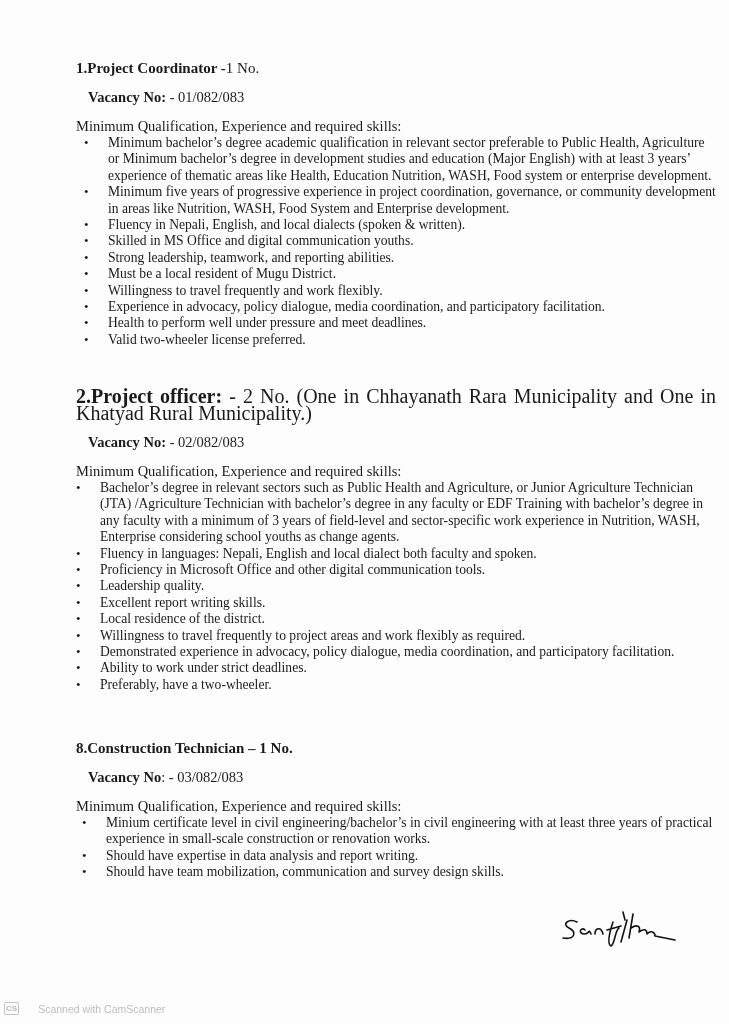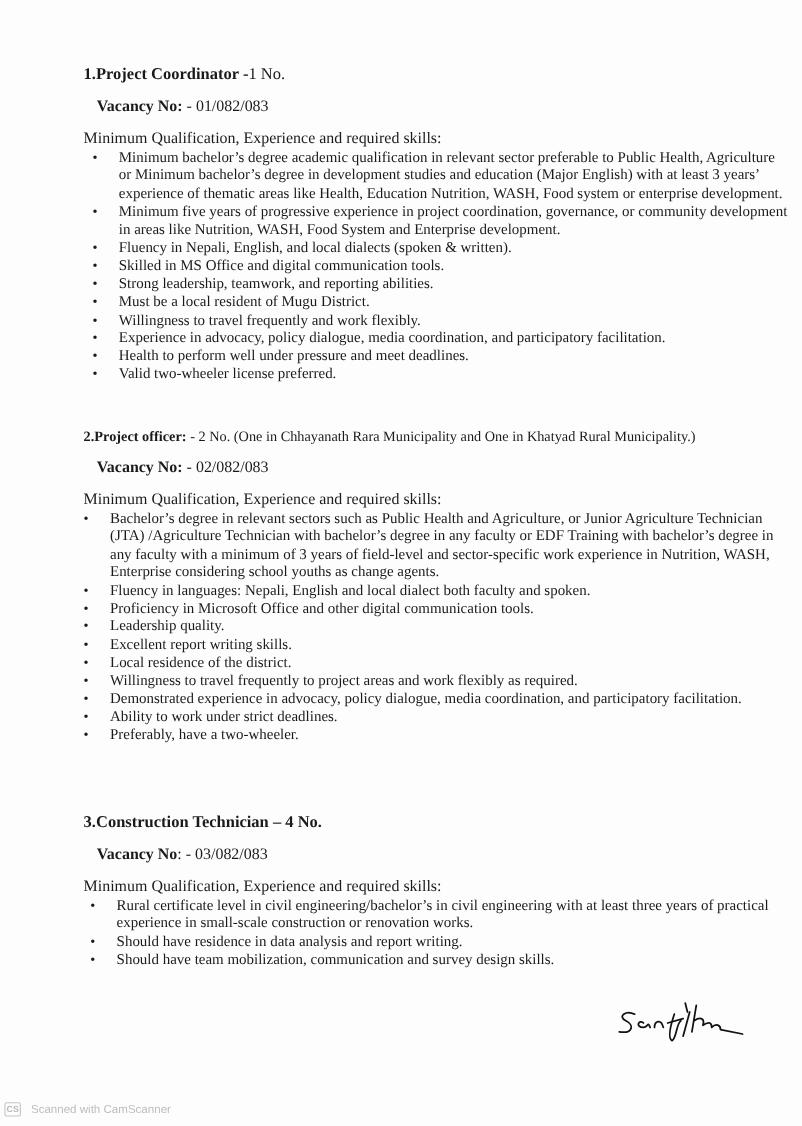--- a/index.html
+++ b/index.html
@@ -13,47 +13,47 @@
   .title .plain { font-weight: normal; }
   .vac { font-size: 14.5px; line-height: 17px; margin: 12px; }
   .vac b { font-weight: bold; }
   .req { font-weight: normal; font-size: 14.5px; line-height: 17px; margin: 0; }
   ul { margin: 0; padding: 0; list-style: none; }
   li { position: relative; font-size: 13.6px; line-height: 16.4px; padding-left: 28px; }
   li .dot { position: absolute; left: 8px; top: 0; font-size: 13px; }
   #s1 { top: 60px; }
   #s1 li { padding-left: 32px; }
   #s2 { top: 388px; }
-  #s2 .title { text-align: justify; text-align-last: left; font-size: 13px; }
+  #s2 .title { text-align: justify; text-align-last: left; font-size: 20px; }
   #s2 li { padding-left: 24px; }
   #s2 li .dot { left: 0px; }
   #s2 li.just { text-align: justify; }
   #s3 { top: 740px; width: 650px; }
   #s3 li { padding-left: 30px; }
   #s3 li .dot { left: 6px; }
   .signature { position: absolute; left: 555px; top: 890px; width: 150px; height: 60px; }
   .watermark { position: absolute; left: 4px; top: 1002px; font-family: "Liberation Sans", "DejaVu Sans", sans-serif;
-    font-size: 10.5px; color: #bdbdbd; display: flex; align-items: center; gap: 9px; }
+    font-size: 10.5px; color: #bdbdbd; display: flex; align-items: center; gap: 19px; }
   .cs-icon { border: 1.2px solid #c4c4c4; border-radius: 2px; font-size: 8px; font-weight: bold; color: #b8b8b8;
     padding: 0 1px; line-height: 11px; }
 </style>
 </head>
 <body>
 
 <div class="page">
 
   <div class="section" id="s1">
     <p class="title"><span>1.Project Coordinator -</span><span class="plain">1 No.</span></p>
     <p class="vac"><b>Vacancy No:</b><span> - 01/082/083</span></p>
     <p class="req">Minimum Qualification, Experience and required skills:</p>
     <ul>
       <li><span class="dot">•</span><span>Minimum bachelor’s degree academic qualification in relevant sector preferable to Public Health, Agriculture or Minimum bachelor’s degree in development studies and education (Major English) with at least 3 years’ experience of thematic areas like Health, Education Nutrition, WASH, Food system or enterprise development.</span></li>
       <li><span class="dot">•</span><span>Minimum five years of progressive experience in project coordination, governance, or community development in areas like Nutrition, WASH, Food System and Enterprise development.</span></li>
       <li><span class="dot">•</span><span>Fluency in Nepali, English, and local dialects (spoken &amp; written).</span></li>
-      <li><span class="dot">•</span><span>Skilled in MS Office and digital communication tools.</span></li>
+      <li><span class="dot">•</span><span>Skilled in MS Office and digital communication youths.</span></li>
       <li><span class="dot">•</span><span>Strong leadership, teamwork, and reporting abilities.</span></li>
       <li><span class="dot">•</span><span>Must be a local resident of Mugu District.</span></li>
       <li><span class="dot">•</span><span>Willingness to travel frequently and work flexibly.</span></li>
       <li><span class="dot">•</span><span>Experience in advocacy, policy dialogue, media coordination, and participatory facilitation.</span></li>
       <li><span class="dot">•</span><span>Health to perform well under pressure and meet deadlines.</span></li>
       <li><span class="dot">•</span><span>Valid two-wheeler license preferred.</span></li>
     </ul>
   </div>
 
   <div class="section" id="s2">
@@ -68,26 +68,26 @@
       <li><span class="dot">•</span><span>Excellent report writing skills.</span></li>
       <li><span class="dot">•</span><span>Local residence of the district.</span></li>
       <li><span class="dot">•</span><span>Willingness to travel frequently to project areas and work flexibly as required.</span></li>
       <li class="just"><span class="dot">•</span><span>Demonstrated experience in advocacy, policy dialogue, media coordination, and participatory facilitation.</span></li>
       <li><span class="dot">•</span><span>Ability to work under strict deadlines.</span></li>
       <li><span class="dot">•</span><span>Preferably, have a two-wheeler.</span></li>
     </ul>
   </div>
 
   <div class="section" id="s3">
-    <p class="title"><span>3.Construction Technician – 4 No.</span><span class="plain"></span></p>
+    <p class="title"><span>8.Construction Technician – 1 No.</span><span class="plain"></span></p>
     <p class="vac"><b>Vacancy No</b><span>: - 03/082/083</span></p>
     <p class="req">Minimum Qualification, Experience and required skills:</p>
     <ul>
-      <li><span class="dot">•</span><span>Rural certificate level in civil engineering/bachelor’s in civil engineering with at least three years of practical experience in small-scale construction or renovation works.</span></li>
-      <li><span class="dot">•</span><span>Should have residence in data analysis and report writing.</span></li>
+      <li><span class="dot">•</span><span>Minium certificate level in civil engineering/bachelor’s in civil engineering with at least three years of practical experience in small-scale construction or renovation works.</span></li>
+      <li><span class="dot">•</span><span>Should have expertise in data analysis and report writing.</span></li>
       <li><span class="dot">•</span><span>Should have team mobilization, communication and survey design skills.</span></li>
     </ul>
   </div>
 
   <svg class="signature" viewBox="0 0 150 60">
     <title>Sanjika</title>
     <path d="M22 32 C 14 28, 6 34, 14 38 C 22 42, 20 50, 8 48 M 30 40 C 26 36, 22 44, 30 44 C 34 44, 34 38, 36 44 M 40 44 C 40 38, 46 36, 48 44 M 58 32 C 54 44, 52 54, 56 56 C 60 54, 60 40, 64 38 M 52 40 L 66 36 M 68 22 L 70 30 M 66 52 L 72 30 M 78 24 L 74 48 M 76 38 C 82 34, 86 36, 84 42 M 84 42 C 90 38, 92 40, 92 44 C 96 40, 100 42, 100 46 L 120 50" fill="none" stroke="#111" stroke-width="1.6" stroke-linecap="round" stroke-linejoin="round"></path>
   </svg>
 
   <div class="watermark">

